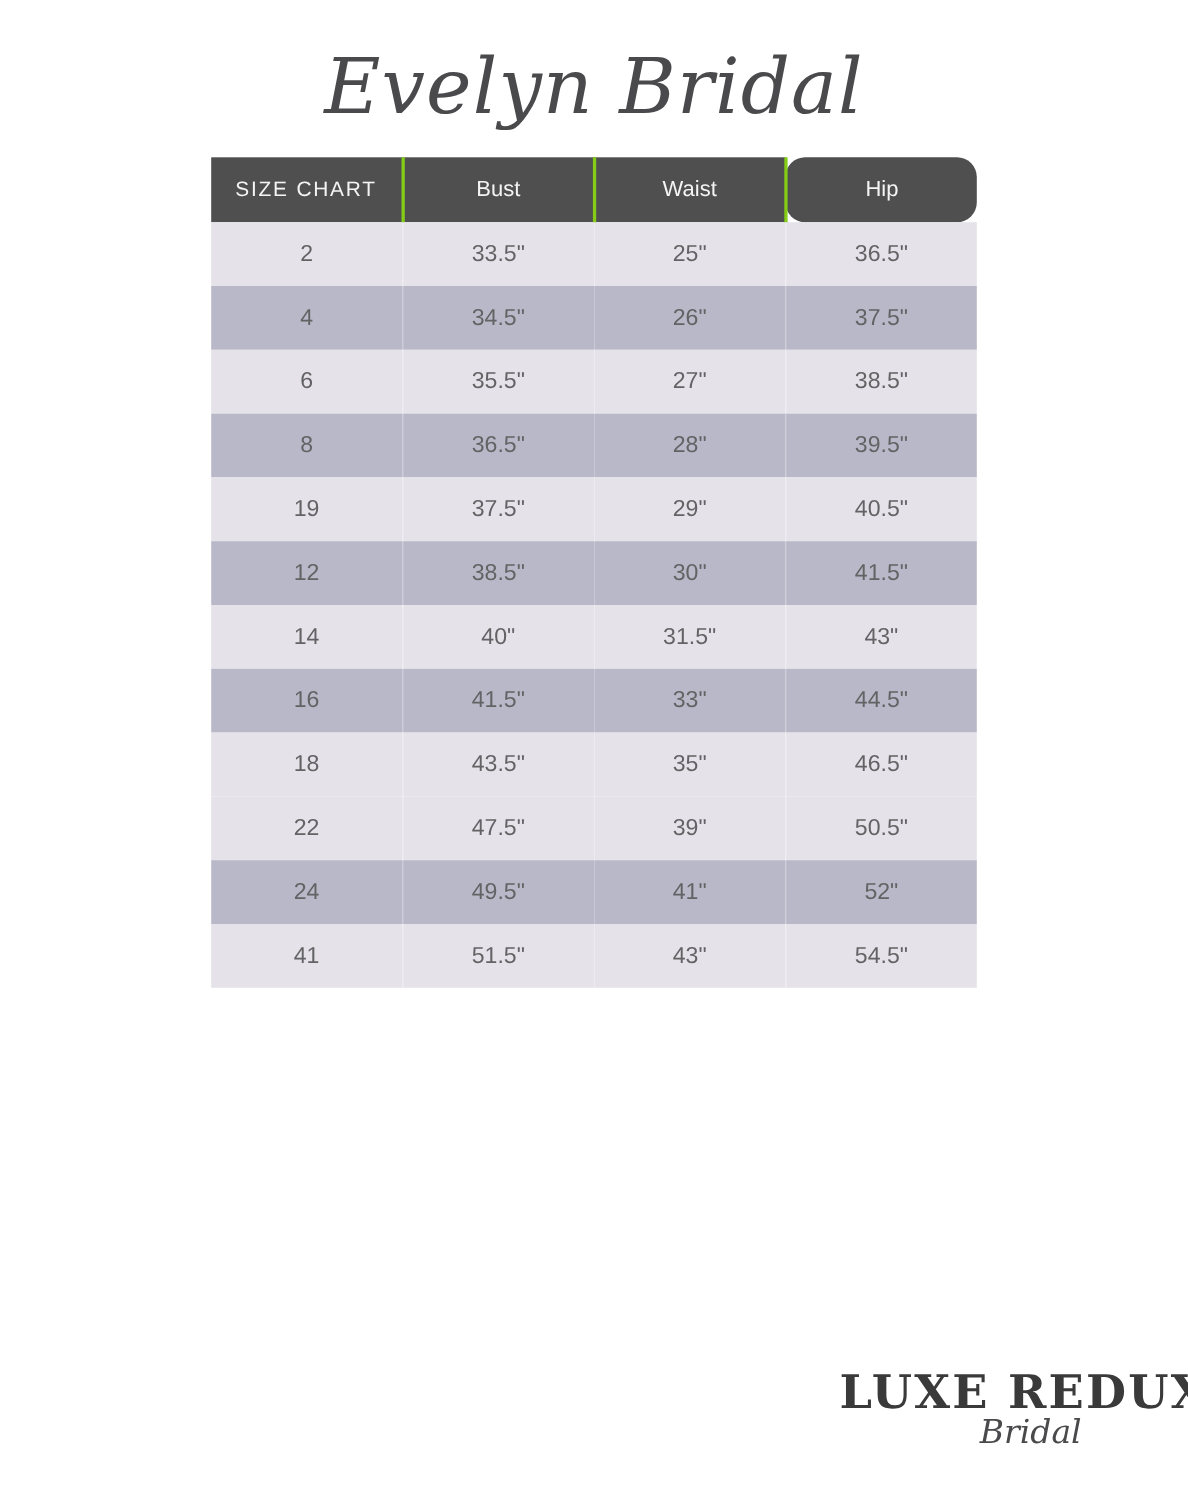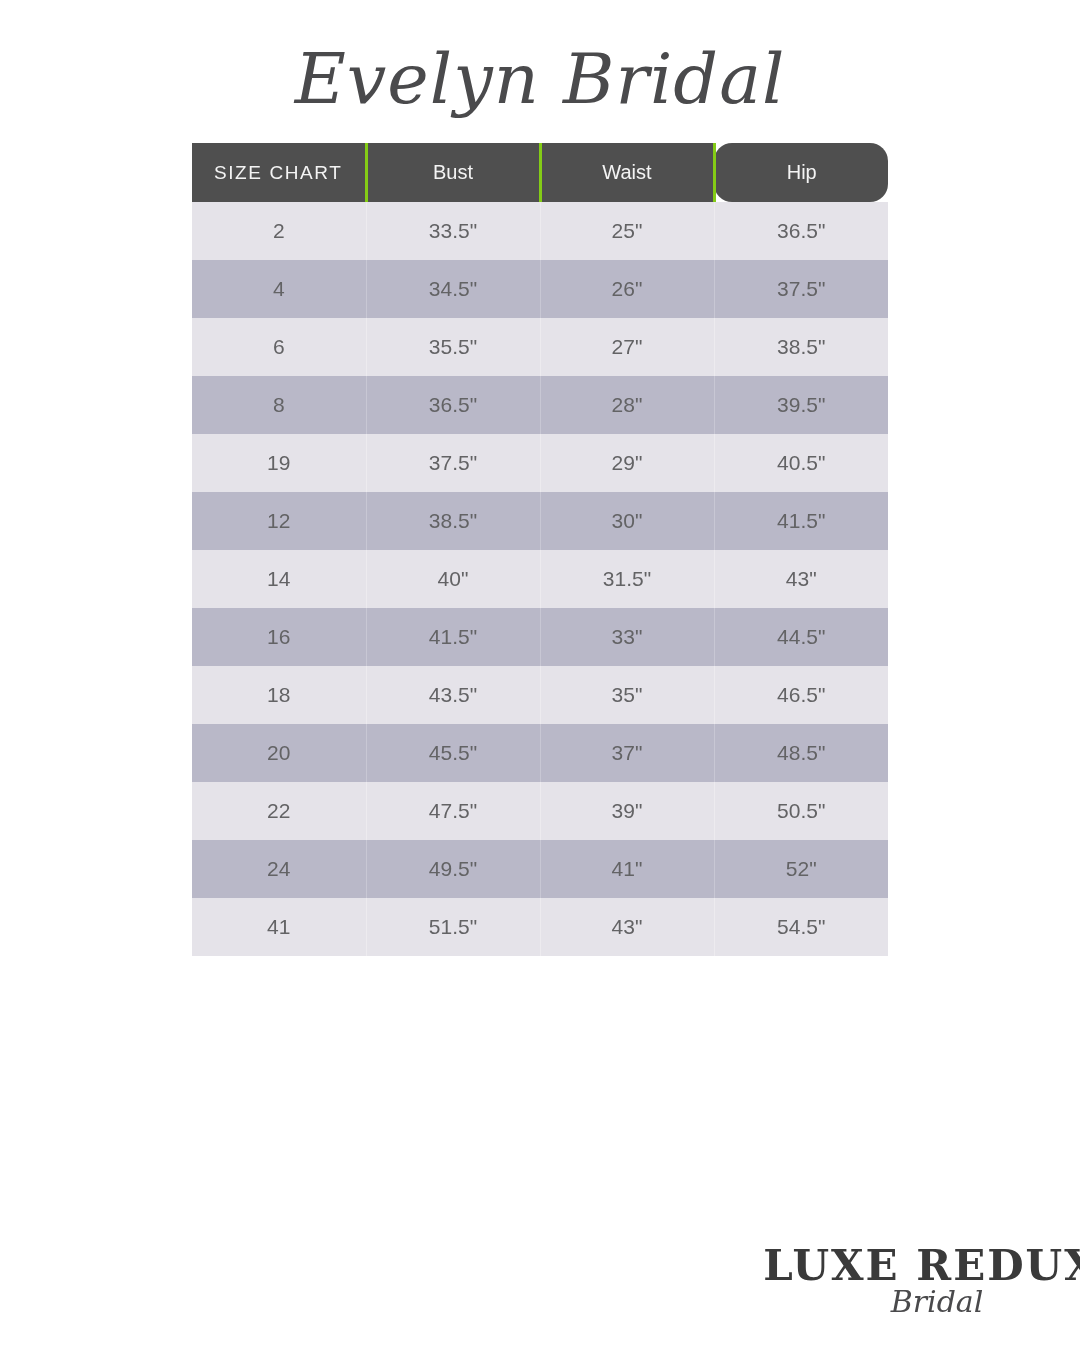--- a/index.html
+++ b/index.html
@@ -194,26 +194,20 @@
         <td>41.5"</td>
         <td>33"</td>
         <td>44.5"</td>
       </tr>
       <tr class="row-light">
         <td>18</td>
         <td>43.5"</td>
         <td>35"</td>
         <td>46.5"</td>
       </tr>
-      <tr class="row-dark">
-        <td>20</td>
-        <td>45.5"</td>
-        <td>37"</td>
-        <td>48.5"</td>
-      </tr>
       <tr class="row-light">
         <td>22</td>
         <td>47.5"</td>
         <td>39"</td>
         <td>50.5"</td>
       </tr>
       <tr class="row-dark">
         <td>24</td>
         <td>49.5"</td>
         <td>41"</td>

